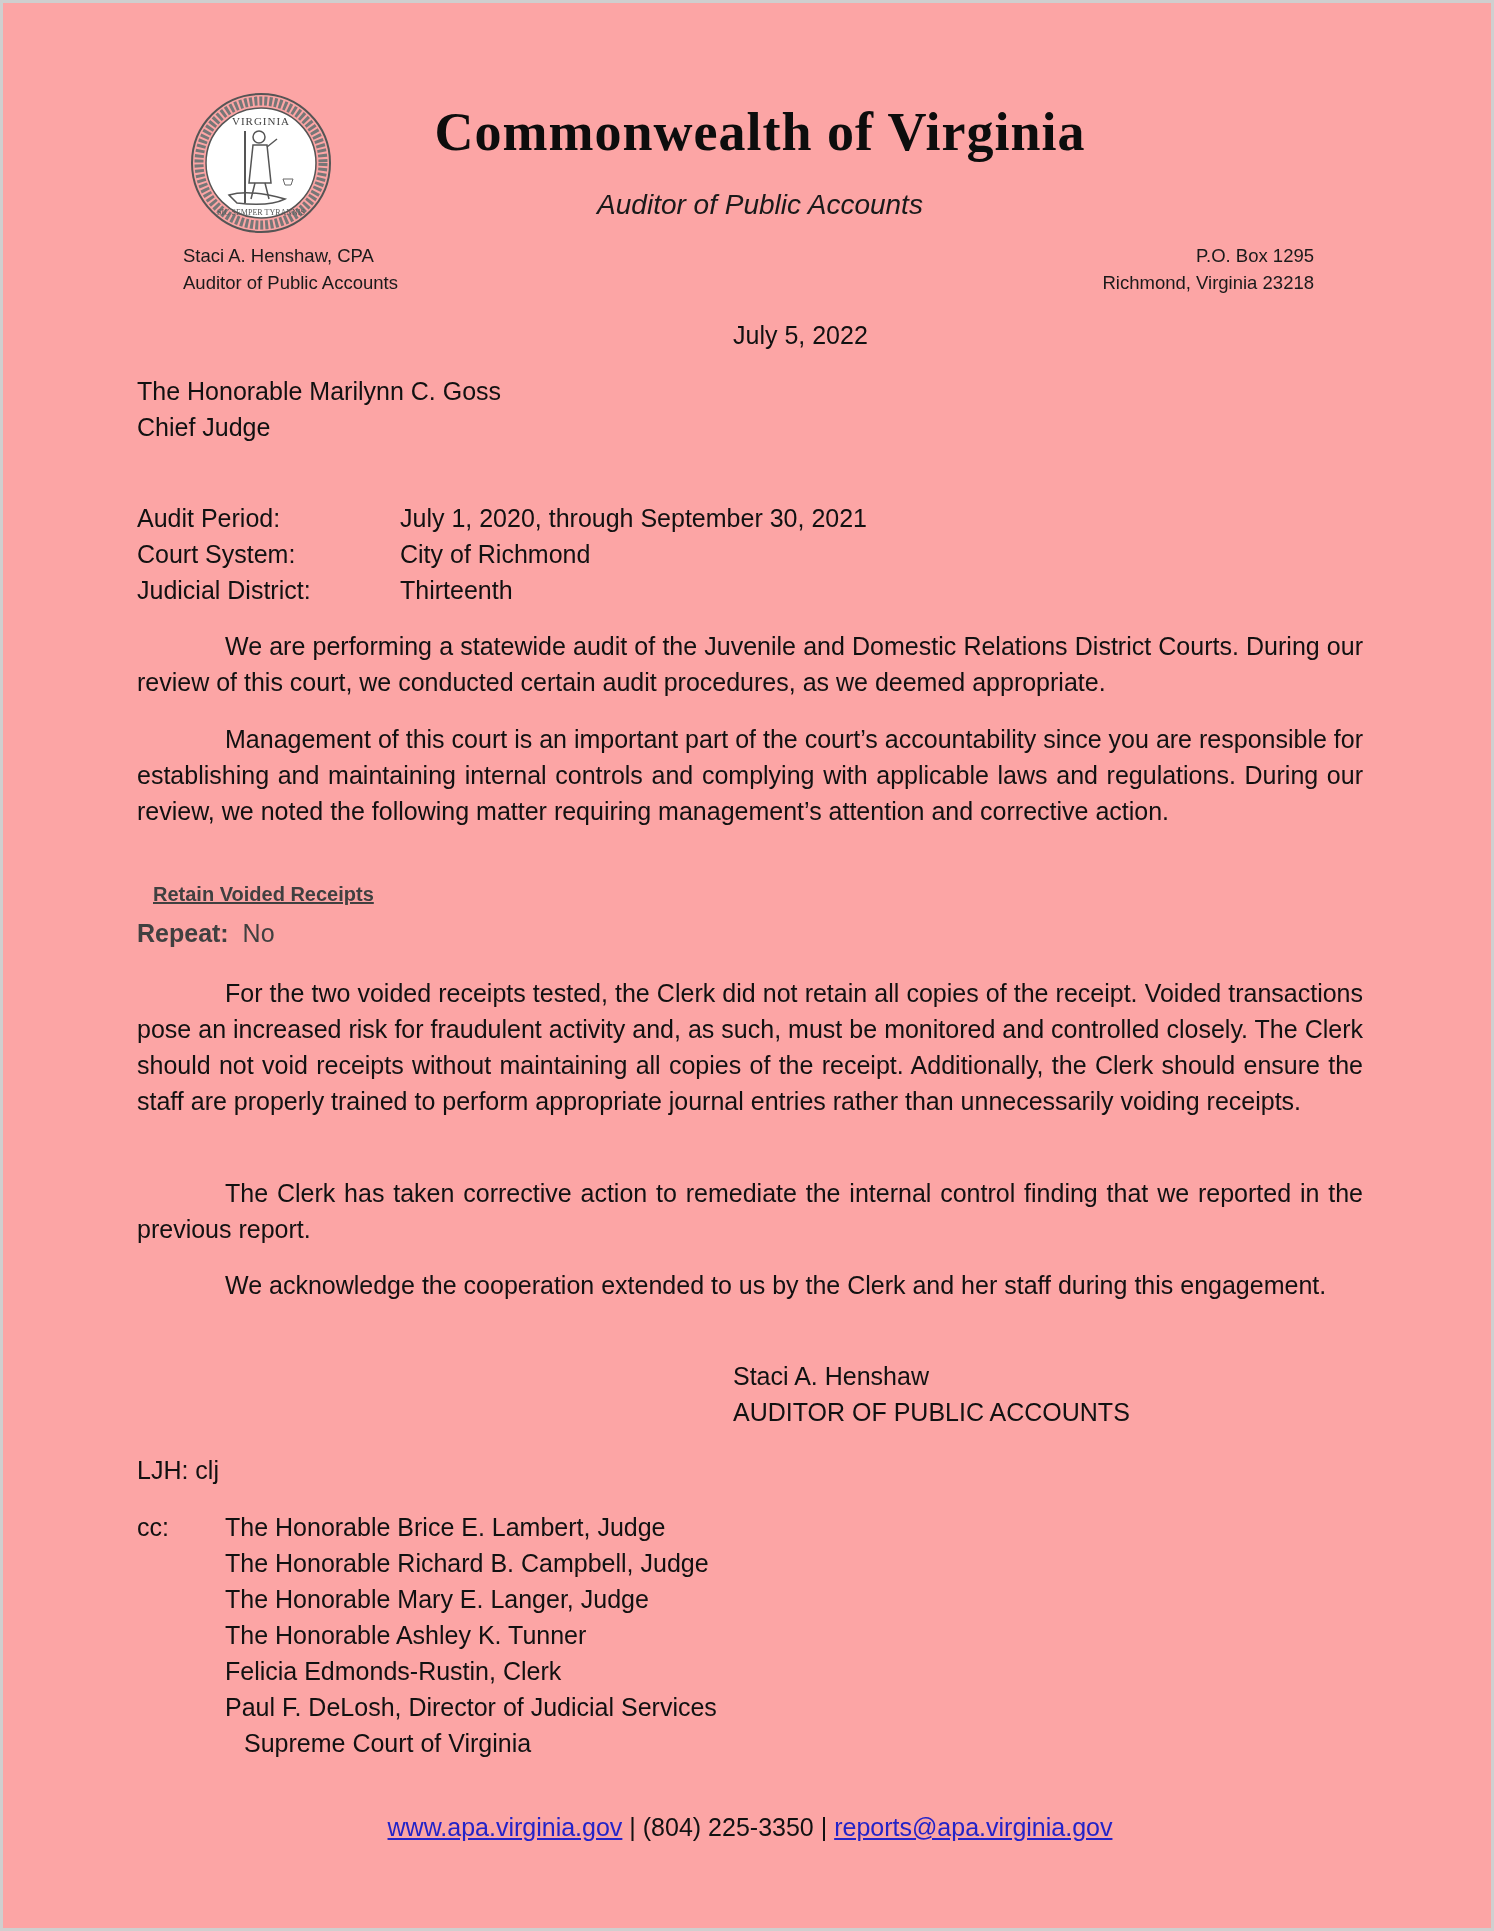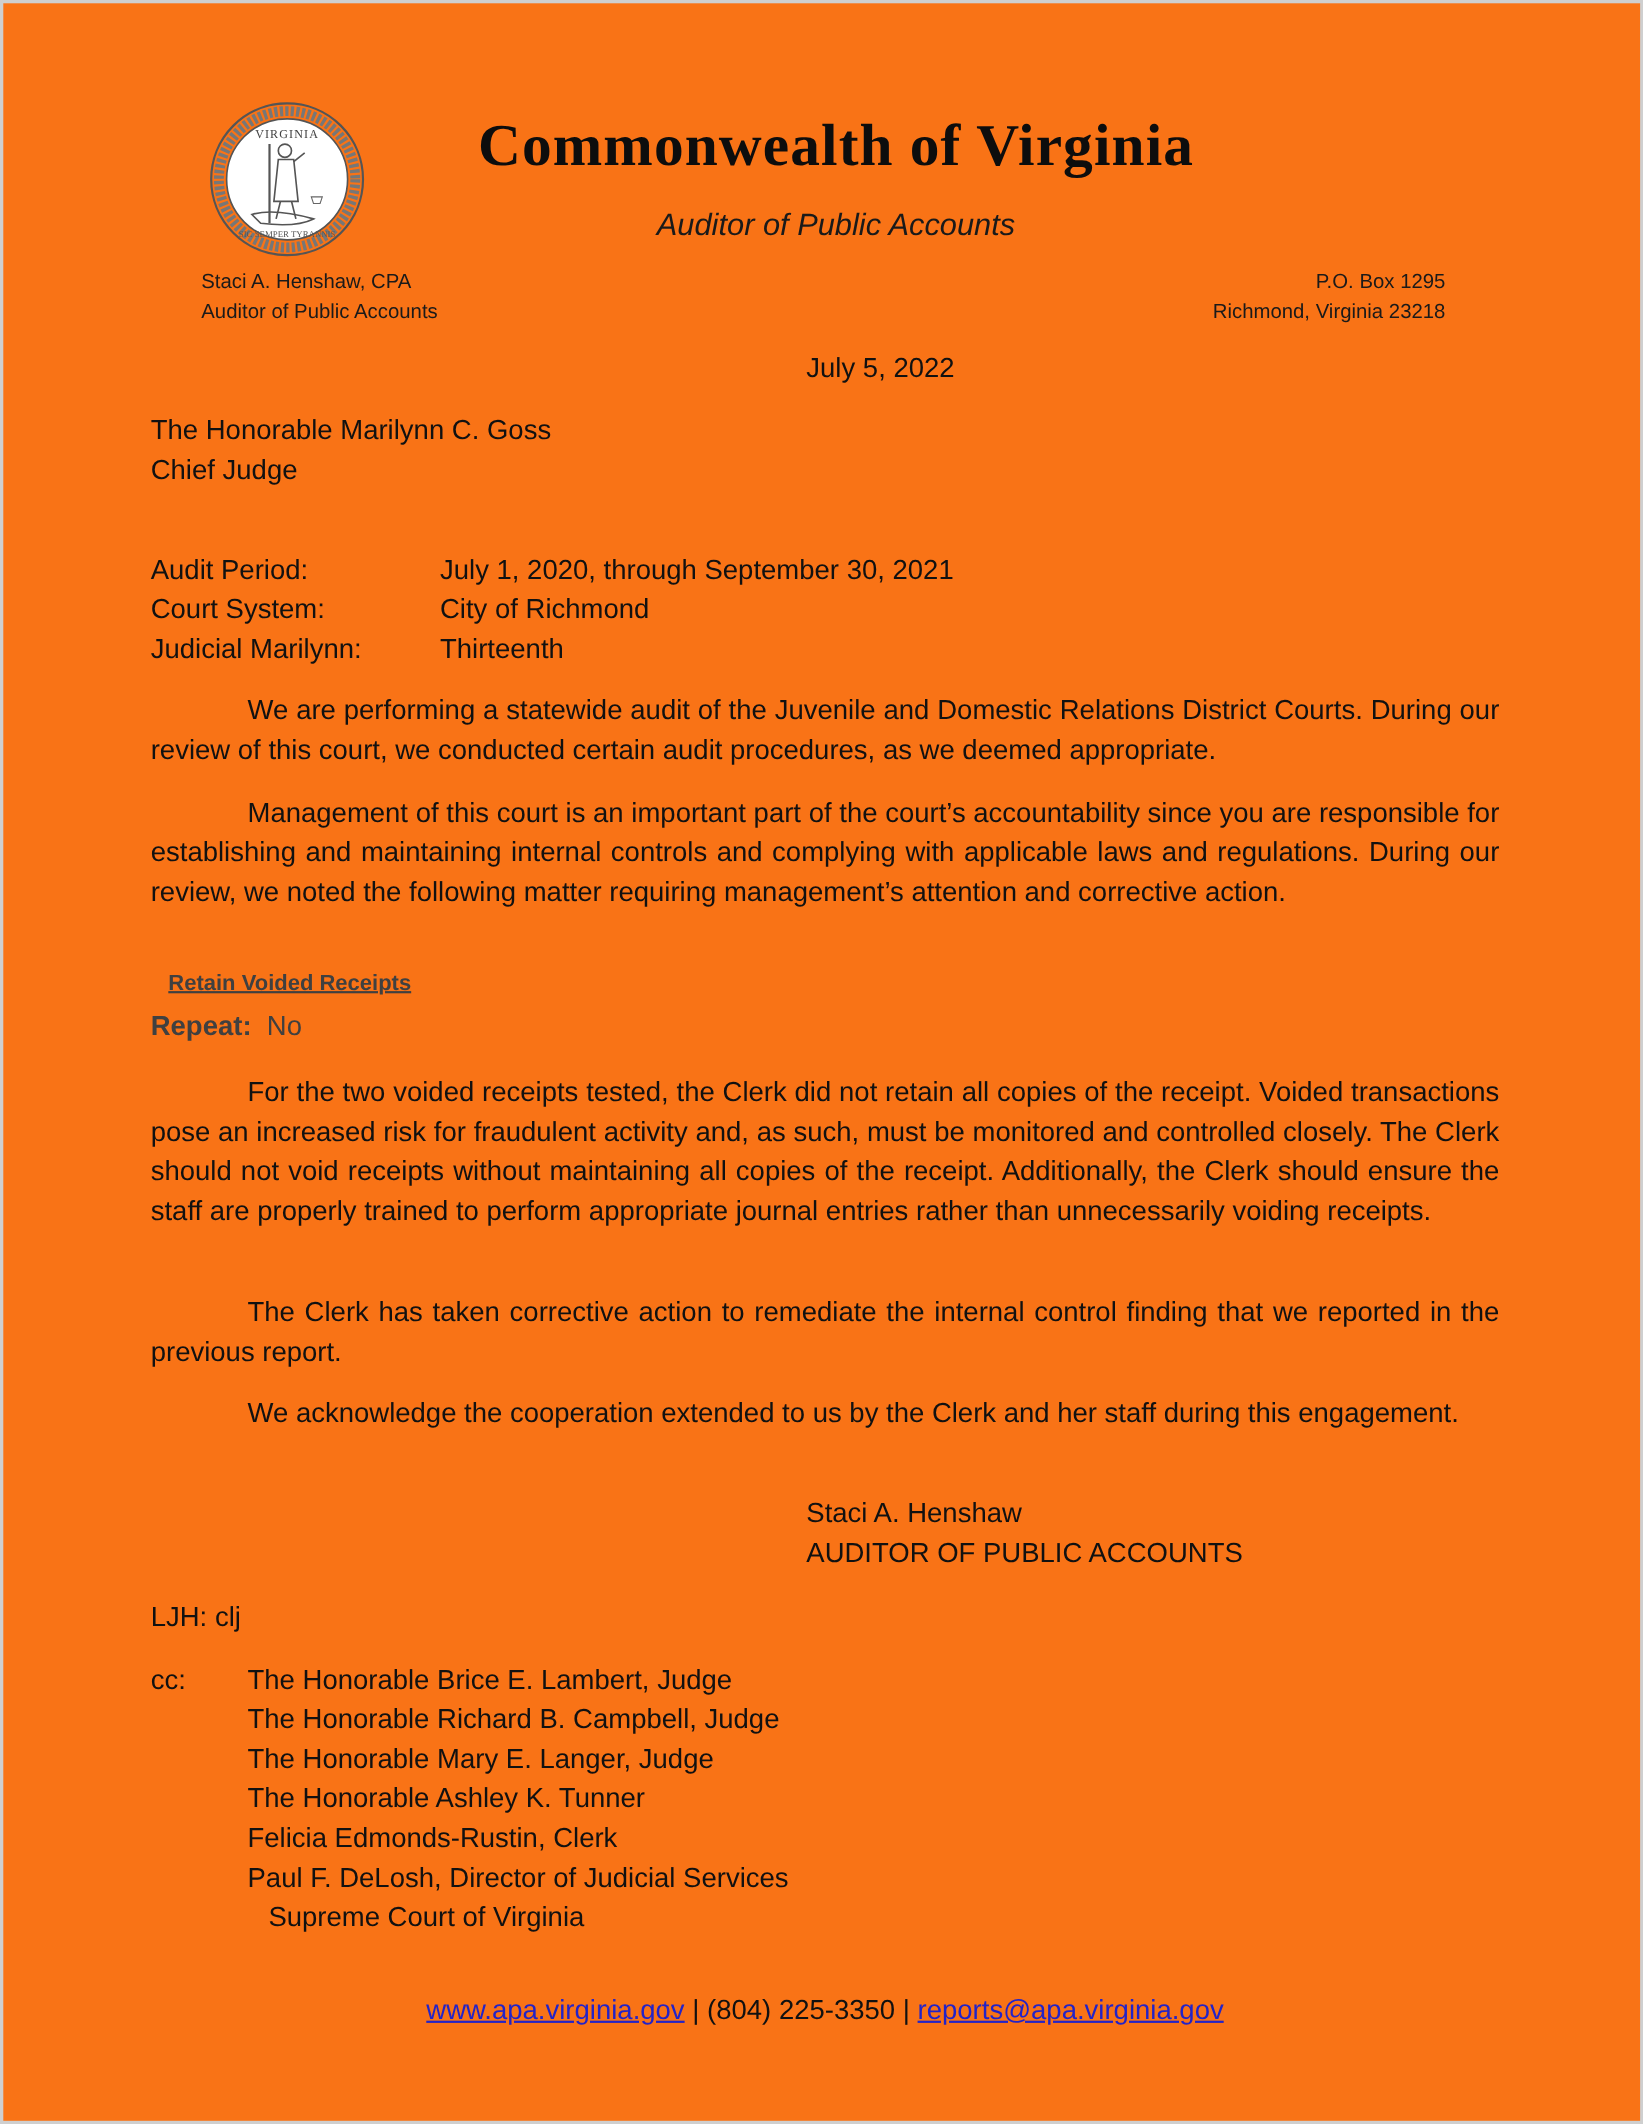--- a/index.html
+++ b/index.html
@@ -1,19 +1,19 @@
 <!DOCTYPE html>
 <html><head>
 <meta charset="utf-8">
 <style>
   html, body { margin: 0; padding: 0; background: #ffffff; }
   body { width: 1494px; height: 1931px; position: relative; overflow: hidden; }
   .page {
     position: absolute; left: 0; top: 0; width: 1494px; height: 1931px;
-    box-sizing: border-box; border: 3px solid #cfcfcf; background: #f97316;
+    box-sizing: border-box; border: 3px solid #cfcfcf; background: #fca5a5;
     font-family: "Liberation Sans", "DejaVu Sans", sans-serif; color: #111;
   }
   .abs { position: absolute; white-space: nowrap; }
   .seal { position: absolute; left: 186px; top: 88px; width: 144px; height: 144px; }
   .title {
     left: 0; width: 1494px; text-align: center; top: 98px; padding-left: 10px;
     font-family: "Liberation Serif", "DejaVu Serif", serif; font-weight: bold;
     font-size: 54px; letter-spacing: 1px; color: #0d0d0d;
   }
   .subtitle {
@@ -74,21 +74,21 @@
   <div class="abs body-text" style="left:730px; top:314px;">July 5, 2022</div>
 
   <div class="abs body-text" style="left:134px; top:370px;">The Honorable Marilynn C. Goss</div>
   <div class="abs body-text" style="left:134px; top:406px;">Chief Judge</div>
 
   <div class="abs body-text" style="left:0; top:497px; width:1494px; height:108px;">
     <div class="kv-label" style="top:0;">Audit Period:</div>
     <div class="kv-value" style="top:0;">July 1, 2020, through September 30, 2021</div>
     <div class="kv-label" style="top:36px;">Court System:</div>
     <div class="kv-value" style="top:36px;text-align:right;">City of Richmond</div>
-    <div class="kv-label" style="top:72px;">Judicial Marilynn:</div>
+    <div class="kv-label" style="top:72px;">Judicial District:</div>
     <div class="kv-value" style="top:72px;">Thirteenth</div>
   </div>
 
   <div class="para" style="top:625px;"><span class="indent"></span><span>We are performing a statewide audit of the Juvenile and Domestic Relations District Courts. During our review of this court, we conducted certain audit procedures, as we deemed appropriate.</span></div>
 
   <div class="para" style="top:718px;"><span class="indent"></span><span>Management of this court is an important part of the court’s accountability since you are responsible for establishing and maintaining internal controls and complying with applicable laws and regulations.  During our review, we noted the following matter requiring management’s attention and corrective action.</span></div>
 
   <div class="abs heading" style="top:880px;">Retain Voided Receipts</div>
   <div class="abs repeat" style="top:916px;"><b>Repeat:</b>&nbsp; <span>No</span></div>
 

